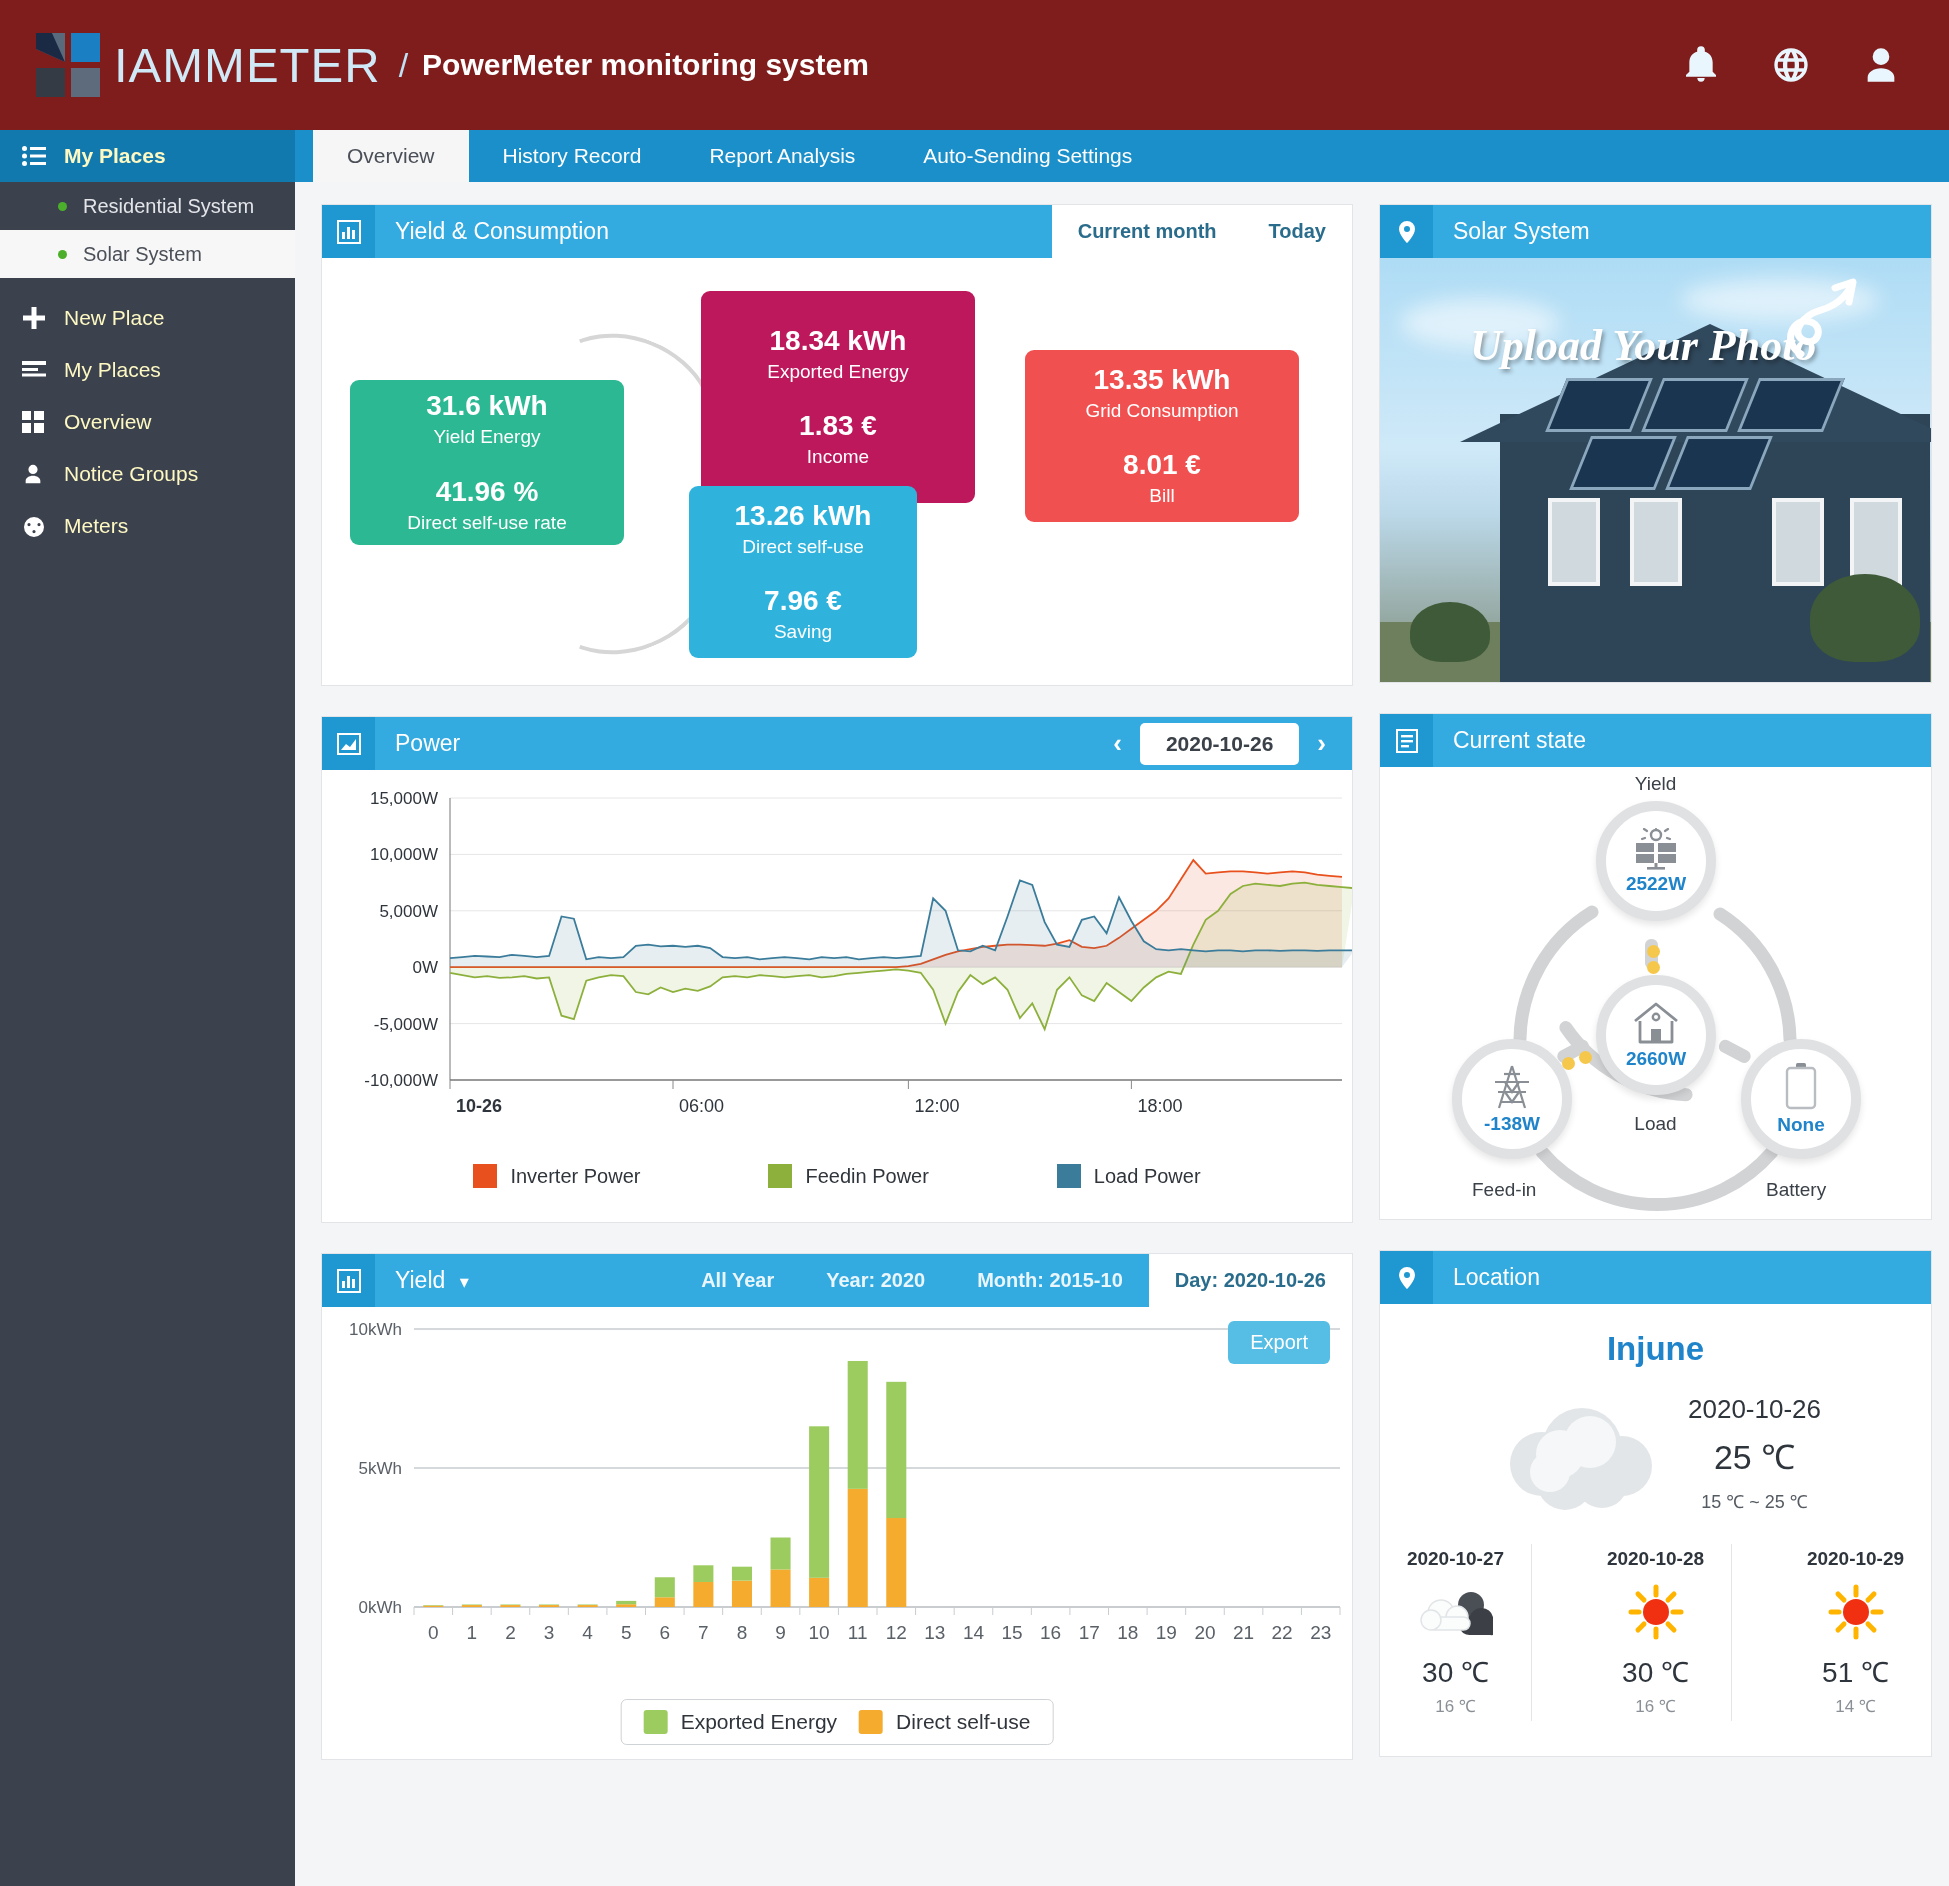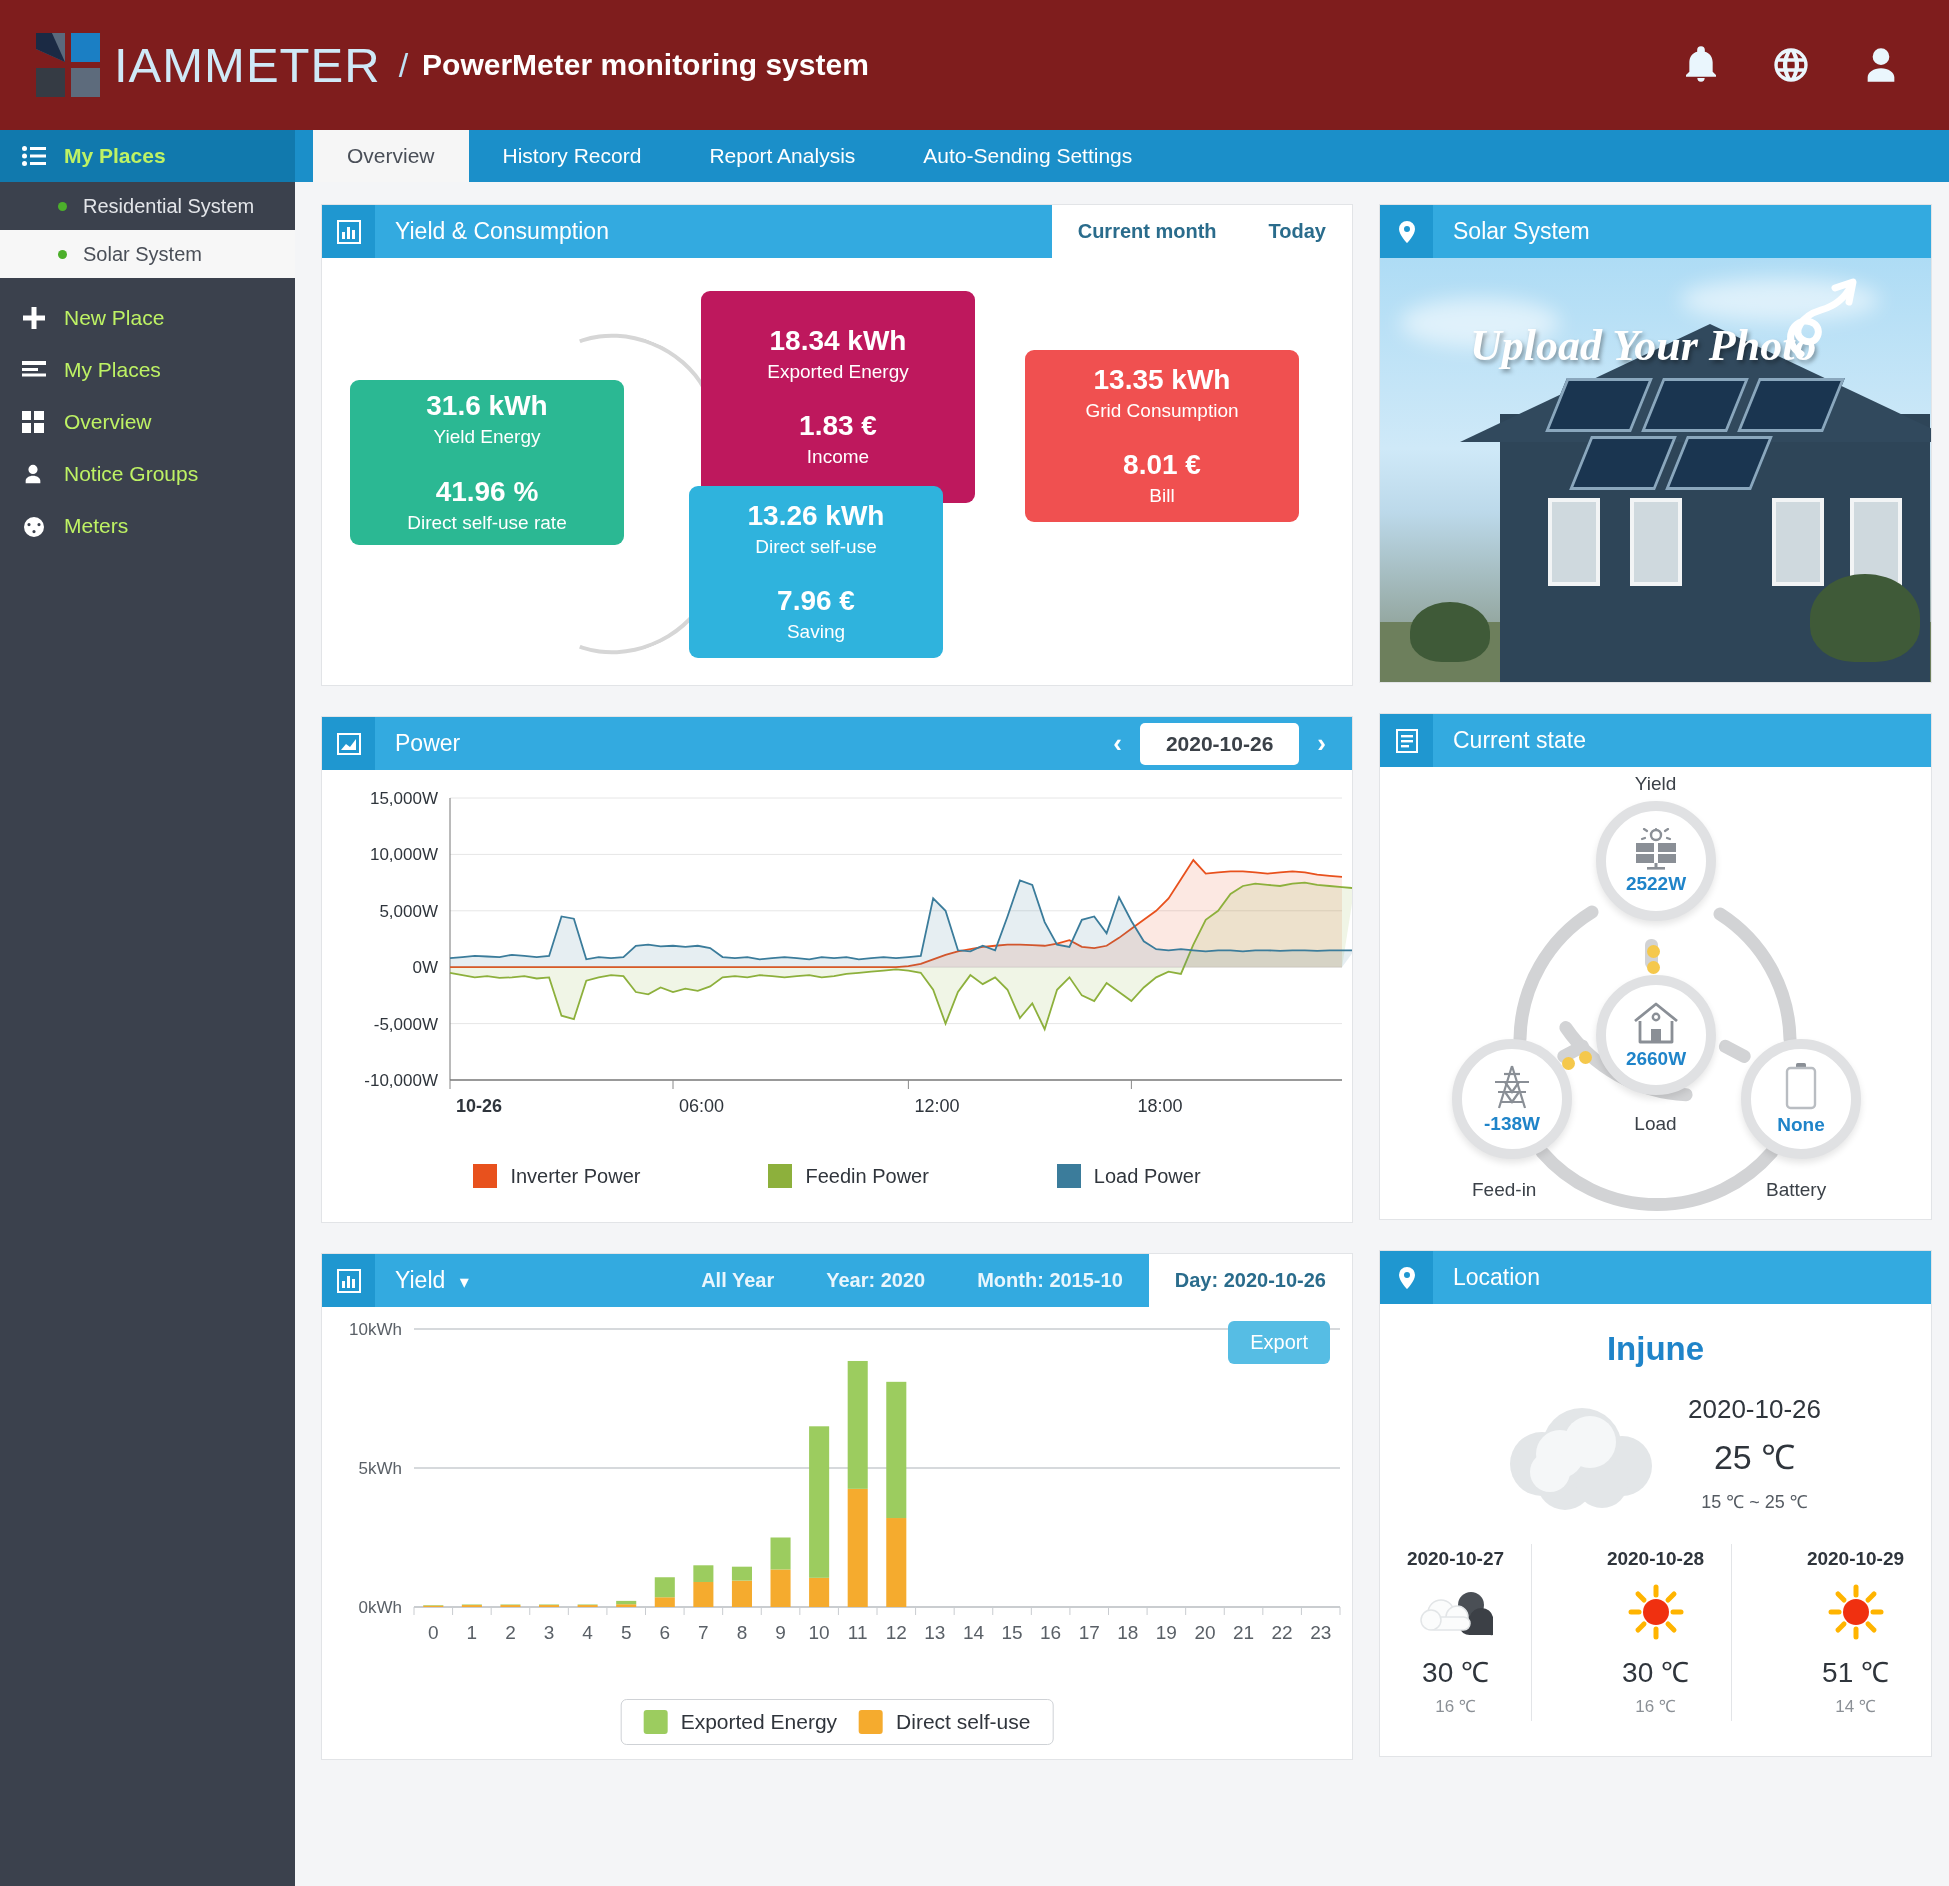--- a/index.html
+++ b/index.html
@@ -24,21 +24,21 @@
   .sq.br { right: 0; bottom: 0; background: #5d6b7c; }
   .brand { font-size: 49px; letter-spacing: 1px; color: #cfe9f7; font-weight: 400; }
   .slash { color: #bfe2f5; font-size: 34px; margin: 0 14px 0 18px; font-weight: 300; }
   .sub-title { font-size: 30px; color: #ffffff; font-weight: bold; }
   .topbar-icons { position: absolute; right: 48px; top: 0; height: 130px; display: flex; align-items: center; gap: 50px; }
   .tbi { width: 40px; height: 40px; fill: #eaf6fd; }
 
   
   .body-wrap { display: flex; height: 1756px; }
   .sidebar { width: 295px; background: #3b414d; flex: 0 0 295px; }
-  .s-row { display: flex; align-items: center; height: 52px; padding-left: 22px; color: #bef264; font-size: 21px; }
+  .s-row { display: flex; align-items: center; height: 52px; padding-left: 22px; color: #fef9c3; font-size: 21px; }
   .s-row.head { background: #1179ad; font-weight: bold; height: 52px; font-size: 21px; }
   .s-row .ic { width: 30px; display: flex; align-items: center; justify-content: flex-start; margin-right: 12px; }
   .s-row .ic svg { fill: #ffffff; }
   .s-sub { display: flex; align-items: center; height: 48px; padding-left: 58px; font-size: 20px; color: #e3e5e9; }
   .s-sub.active { background: #f7f7f7; color: #4a4f58; }
   .dot { width: 9px; height: 9px; border-radius: 50%; background: #4caf2b; margin-right: 16px; flex:0 0 auto;}
   .s-big { height: 52px; }
 
   
   .main { flex: 1; background: #f4f5f7; }
@@ -60,21 +60,21 @@
 
   
   .yc-body { height: 427px; position: relative; }
   .box { position: absolute; border-radius: 9px; color: #fff; text-align: center;
          display: flex; flex-direction: column; align-items: center; justify-content: center; }
   .box .big { font-size: 28px; font-weight: bold; line-height: 1.25; }
   .box .sm { font-size: 19px; line-height: 1.5; }
   .gap { height: 22px; }
   .b-yield { left: 28px; top: 122px; width: 274px; height: 165px; background: #2bb893; }
   .b-export { left: 379px; top: 33px; width: 274px; height: 212px; background: #be185d; }
-  .b-self  { left: 367px; top: 228px; width: 254px; height: 172px; background: #2fb3dd; }
+  .b-self  { left: 367px; top: 228px; width: 228px; height: 172px; background: #2fb3dd; }
   .b-grid  { left: 703px; top: 92px; width: 274px; height: 172px; background: #f05050; }
   .arc { position: absolute; border: 4px solid #d6d6d6; border-radius: 50%; }
   .arc-top { left: 206px; top: 78px; width: 190px; height: 160px; border-color: #d6d6d6 transparent transparent transparent; transform: rotate(22deg); }
   .arc-bot { left: 206px; top: 234px; width: 190px; height: 160px; border-color: transparent transparent #d6d6d6 transparent; transform: rotate(-22deg); }
 
   
   .photo { height: 424px; position: relative; overflow: hidden;
      background: linear-gradient(180deg,#aedcf5 0%, #cfe9f8 45%, #bcd9ea 60%, #7f8d7a 100%); }
   .sky-cloud { position:absolute; background: rgba(255,255,255,.55); border-radius:50%; filter: blur(10px); }
   .house {

